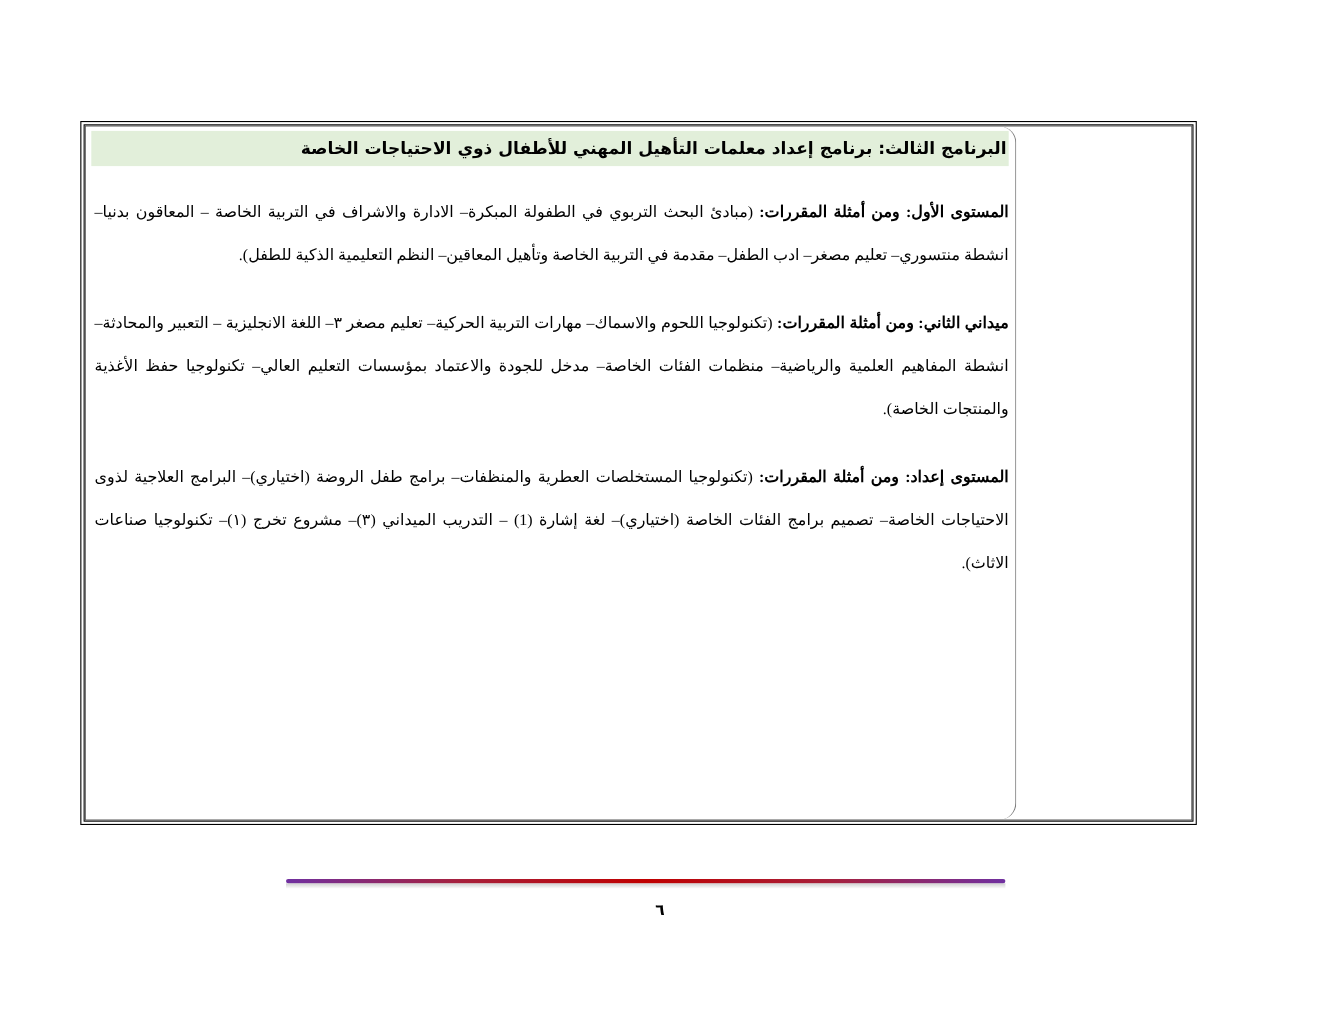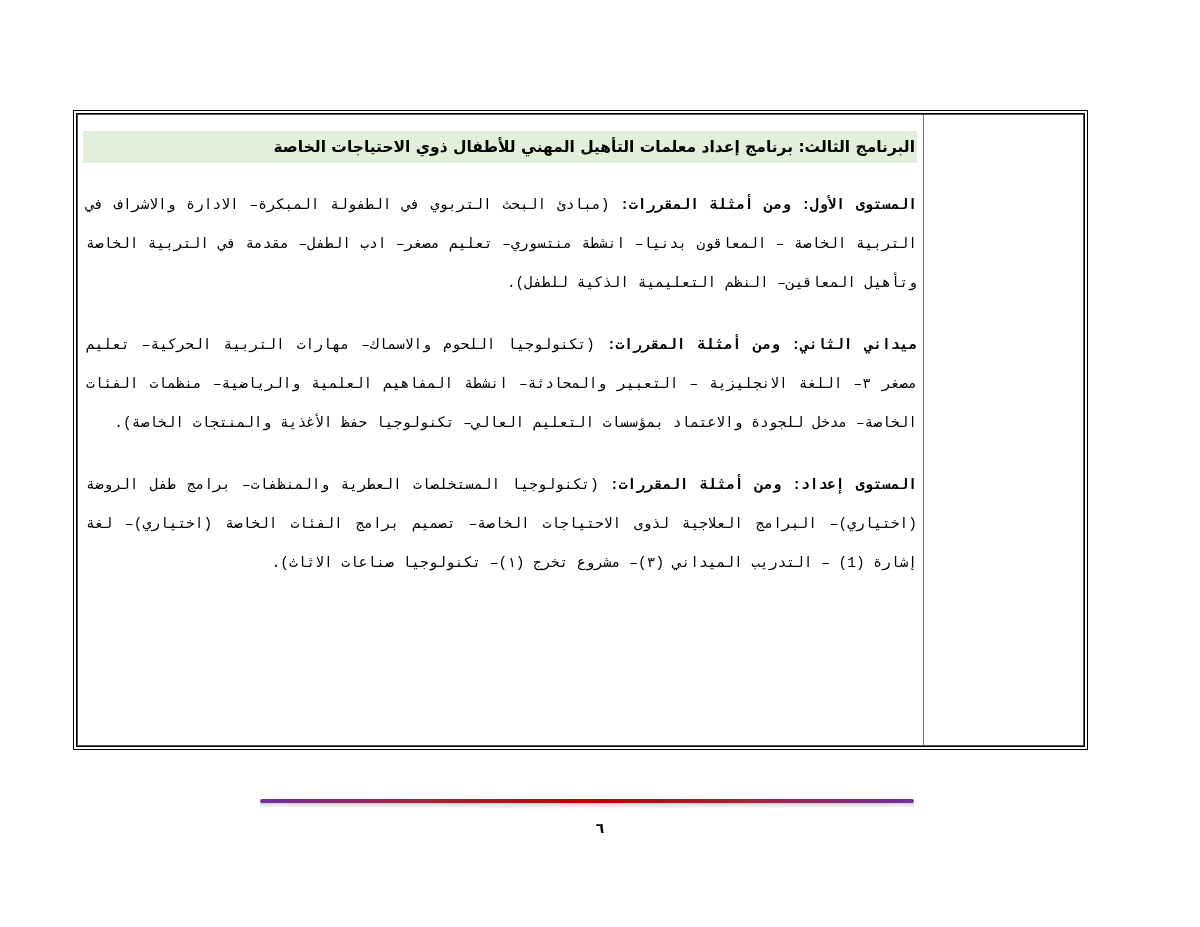--- a/index.html
+++ b/index.html
@@ -34,42 +34,43 @@
     flex-direction: row;
   }
   .main-cell {
     position: relative;
     width: 846px;
     height: 100%;
     box-sizing: border-box;
     border-right: 1px solid #777;
     direction: rtl;
     text-align: justify;
-    padding: 12px 6px 0 8px;
+    padding: 0 6px 0 8px;
+    border-radius: 15px;
   }
   .side-cell {
     flex: 1;
     height: 100%;
   }
   .program-title {
     margin: 4px 0 0 0;
     background: #e2efda;
     height: 32px;
     line-height: 32px;
     padding-right: 2px;
     font-family: "DejaVu Sans", "Liberation Sans", sans-serif;
     font-weight: bold;
     font-size: 15.5px;
     direction: rtl;
     text-align: right;
     width: 832px;
   }
   .level {
     margin-top: 23px;
-    font-family: Liberation Mono, monospace;
+    font-family: Liberation Serif, serif;
     font-size: 14.5px;
     line-height: 39px;
     text-align: justify;
     text-align-last: right;
   }
   .level:first-of-type { margin-top: 12px; }
   .level .label {
     font-weight: bold;
   }
   .footer-rule {

